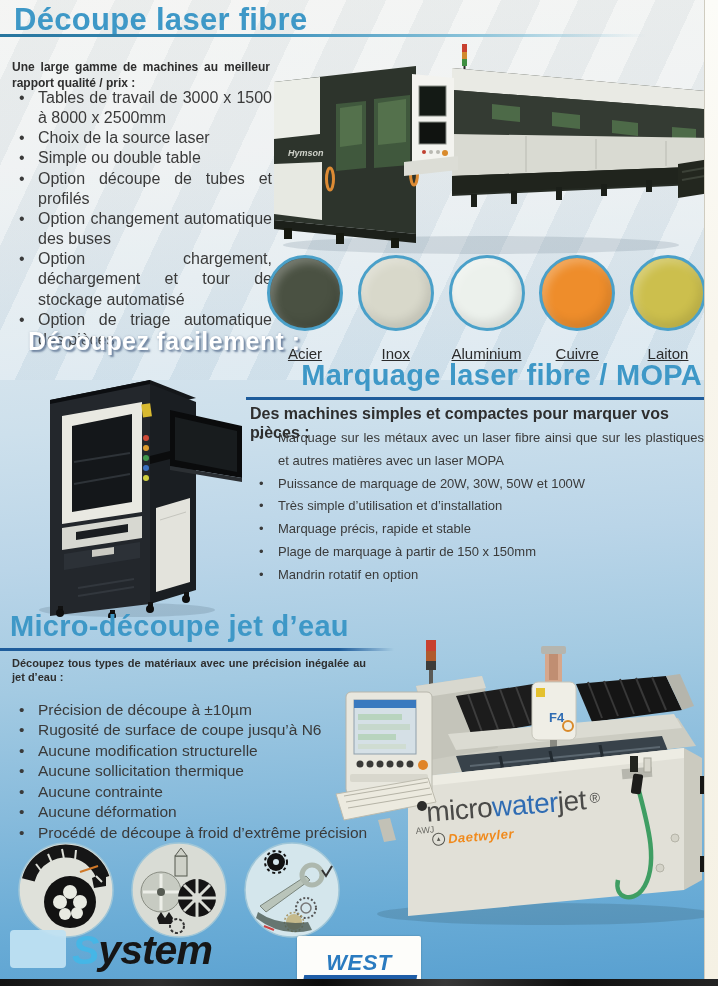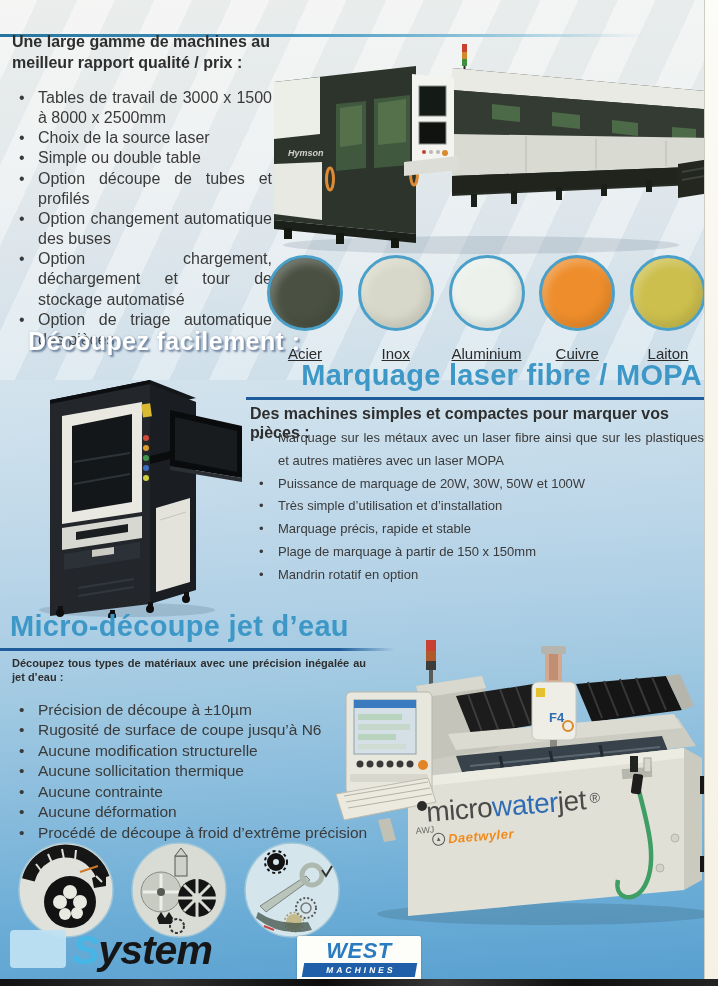--- a/index.html
+++ b/index.html
@@ -24,21 +24,21 @@
   .t2{top:361px;right:16px;font-size:29px;text-align:left;}
   .t3{left:10px;top:612px;font-size:29px;}
   .rule1{left:0;top:34px;width:718px;height:3px;
     background:linear-gradient(to right,#27759e 0%,#3f93bd 38%,#8cc4da 66%,rgba(190,225,238,0) 90%);}
   .rule2{left:246px;top:397px;width:458px;height:3px;}
   .rule3{left:0;top:648px;width:394px;height:3px;
     -webkit-mask-image:linear-gradient(to right,#000 86%,transparent 100%);
             mask-image:linear-gradient(to right,#000 86%,transparent 100%);}
 
   .intro{font-weight:bold;color:#2e2e2e;margin:0;}
-  .intro1{left:12px;top:32px;width:258px;font-size:16px;line-height:1.3;text-align:justify;}
+  .intro1{left:12px;top:60px;width:258px;font-size:12px;line-height:1.3;text-align:justify;}
   .intro2{left:250px;top:404px;width:455px;font-size:16px;line-height:1.2;}
   .intro3{left:12px;top:656px;width:354px;font-size:11px;line-height:1.28;text-align:justify;}
 
   ul.bullets{list-style:none;margin:0;padding:0;color:#3a3a3a;}
   ul.bullets li{position:relative;padding-left:24px;text-align:justify;}
   ul.bullets li::before{content:"\2022";position:absolute;left:5px;}
   .b1{left:14px;top:88px;width:258px;font-size:16px;}
   .b1 li{line-height:1.26;}
   .b2{left:254px;top:427px;width:450px;font-size:13px;}
   .b2 li{line-height:1.75;padding-left:26px;}
@@ -69,32 +69,33 @@
   .samples{left:18px;top:842px;display:flex;gap:17px;}
   .sample{width:96px;height:96px;}
 
   .logo-system{left:10px;top:930px;display:flex;align-items:flex-start;}
   .blob{width:56px;height:38px;background:#bfe0f2;border-radius:4px;margin-right:6px;margin-bottom:2px;opacity:.95;}
   .sys-text{font-size:41px;font-style:italic;font-weight:bold;line-height:1;letter-spacing:-1px;}
   .sys-rest{color:#161616;}
 
   .logo-west{left:297px;top:936px;width:124px;height:47px;background:#fdfdfa;border-radius:2px;
     box-shadow:0 0 2px rgba(0,0,0,.25);overflow:hidden;}
-  .west-word{font-weight:bold;font-style:italic;font-size:22px;text-align:center;letter-spacing:.5px;line-height:1;margin-top:4px;}
+  .west-word{font-weight:bold;font-style:italic;font-size:22px;text-align:center;letter-spacing:.5px;line-height:1;margin-top:16px;}
   .west-bar{width:110px;margin:1px auto 0;background:#1f5ea8;color:#fff;font-weight:bold;font-size:8.5px;
     letter-spacing:3px;text-align:center;padding:2px 0 2px 3px;transform:skewX(-10deg);}
   .west-reflection{width:110px;margin:1px auto 0;color:#2a6db5;opacity:.38;font-weight:bold;font-size:8.5px;
     letter-spacing:3px;text-align:center;transform:scaleY(-1) skewX(-10deg);}
 </style>
 </head>
 <body>
 
 <div class="page">
   <div class="streaks"></div>
 
+  <div class="abs sec-title t1" style="color: rgb(62, 152, 199);">Découpe laser fibre</div>
   <div class="abs rule1"></div>
 
   <p class="abs intro intro1">Une large gamme de machines au meilleur rapport qualité / prix :</p>
 
   <ul class="abs bullets b1">
     <li>Tables de travail de 3000 x 1500 à 8000 x 2500mm</li>
     <li>Choix de la source laser</li>
     <li>Simple ou double table</li>
     <li>Option découpe de tubes et profilés</li>
     <li>Option changement automatique des buses</li>

